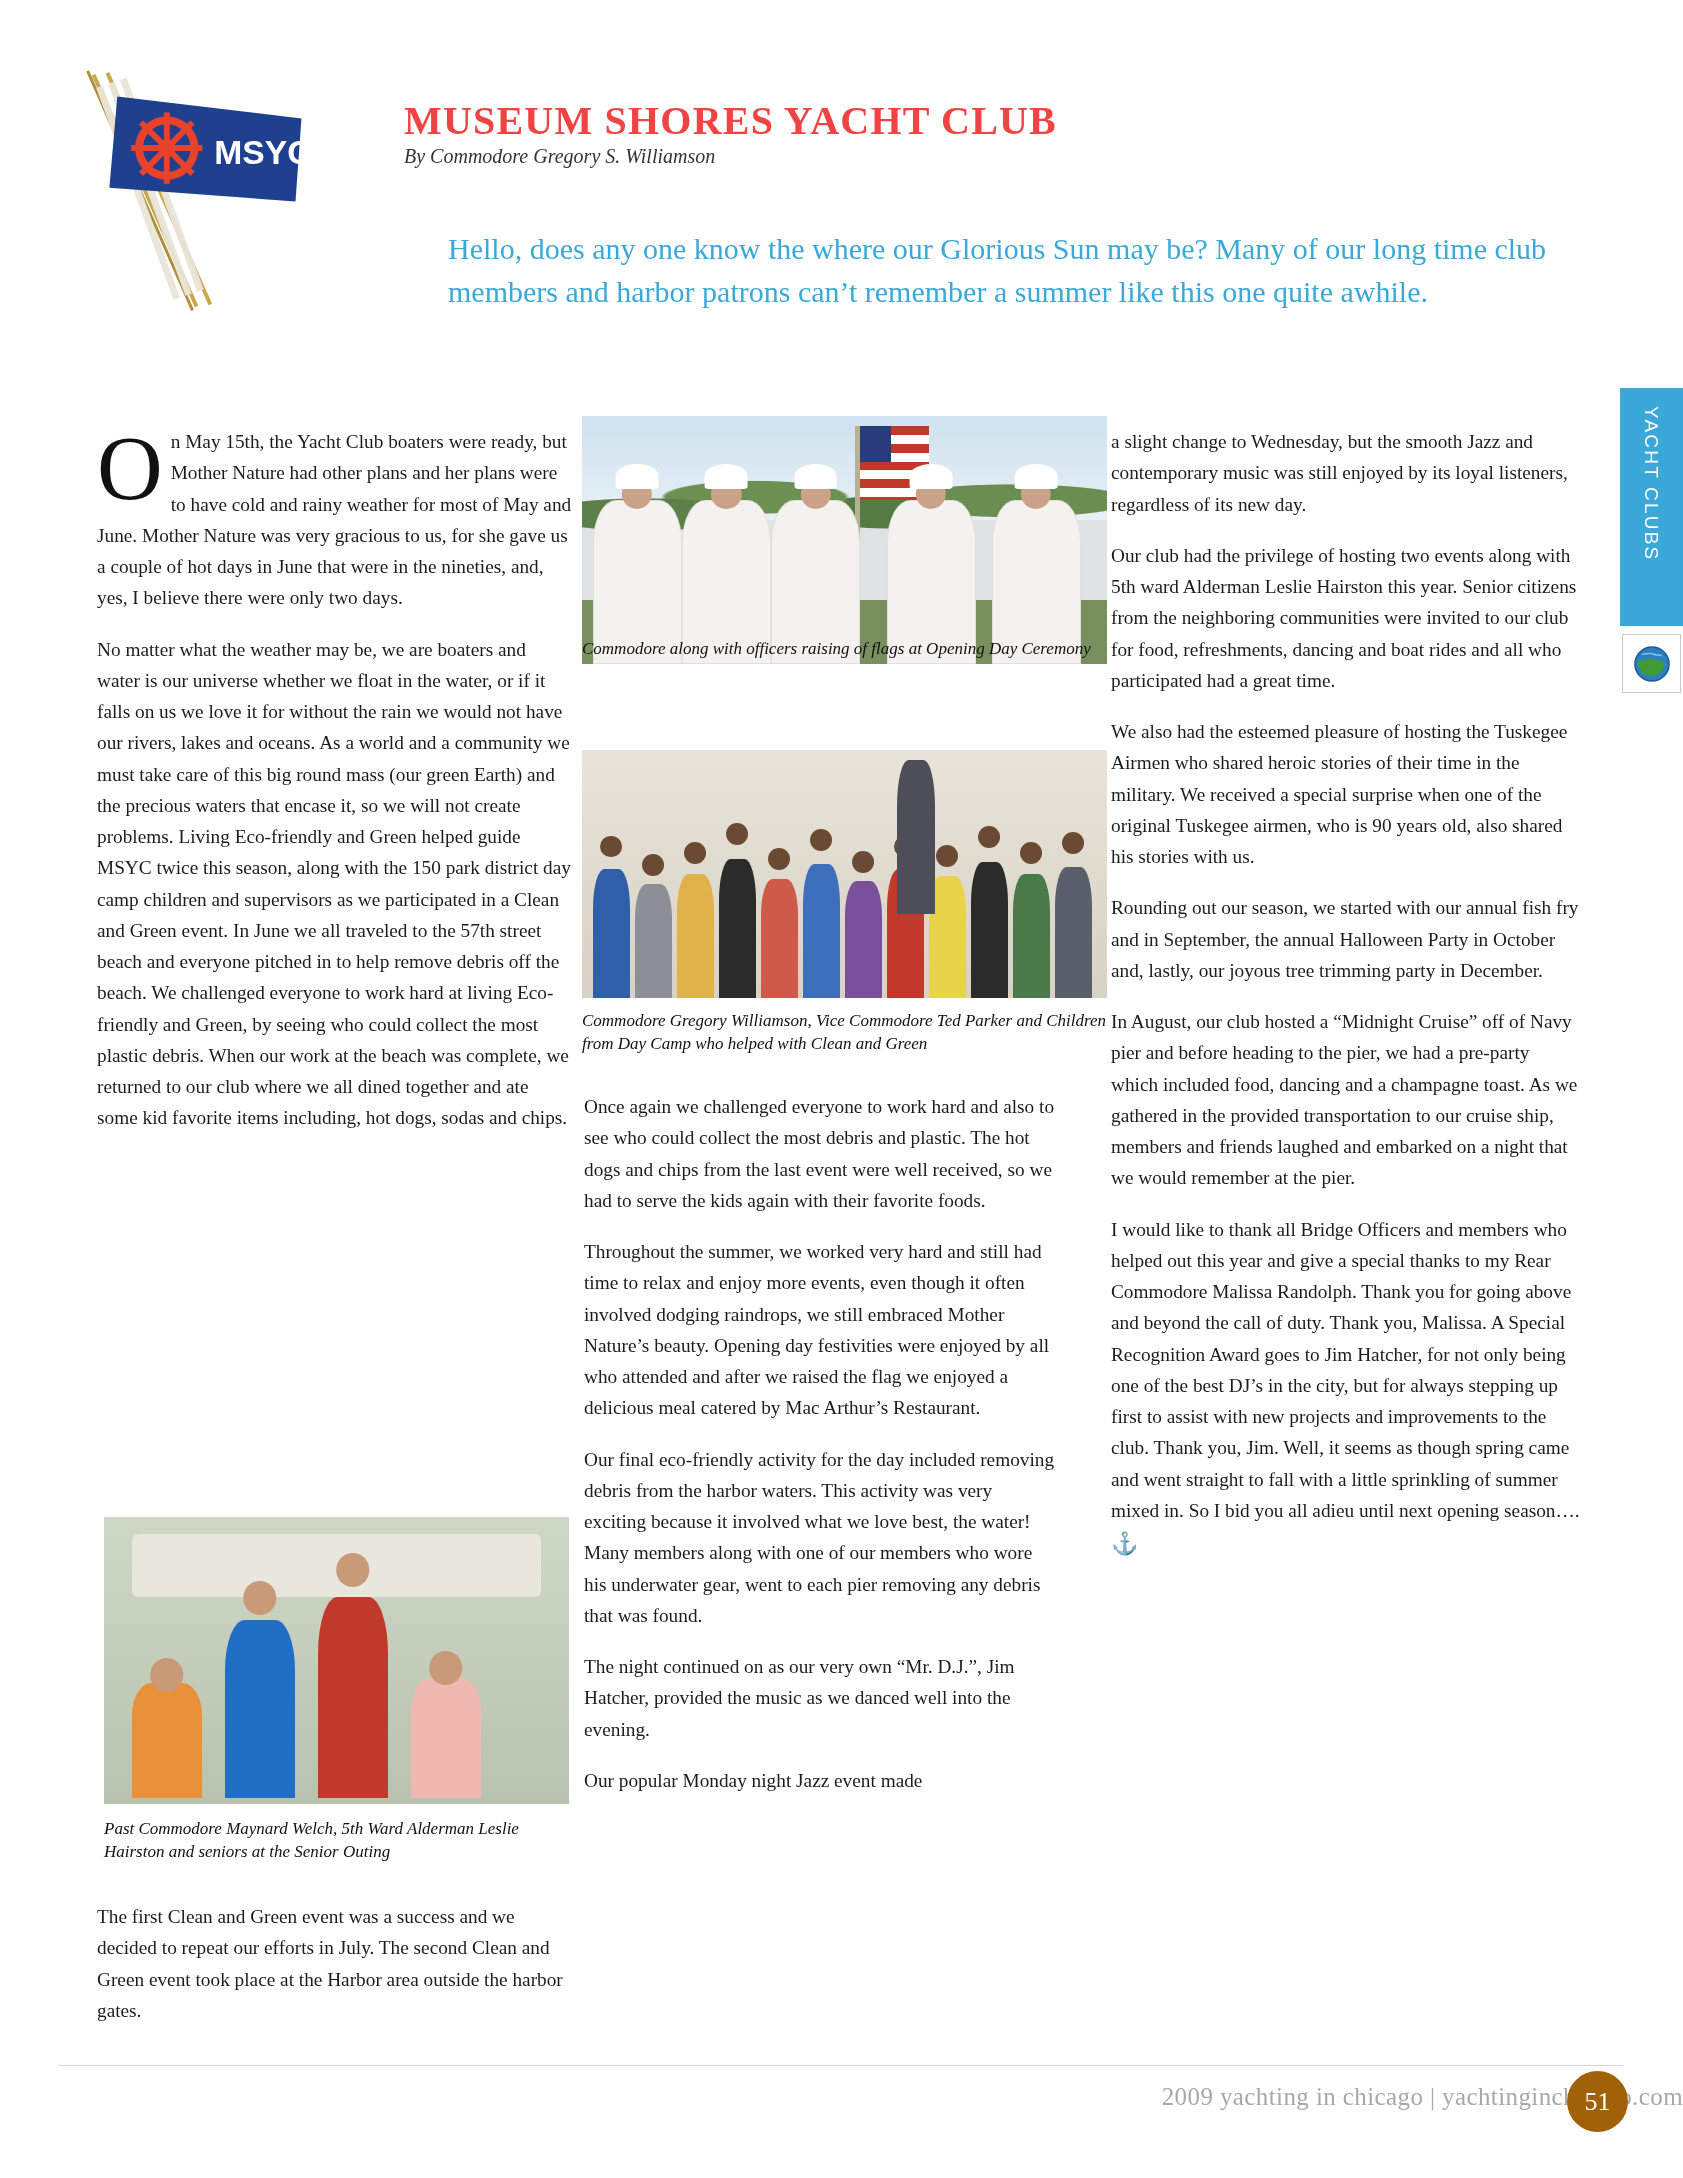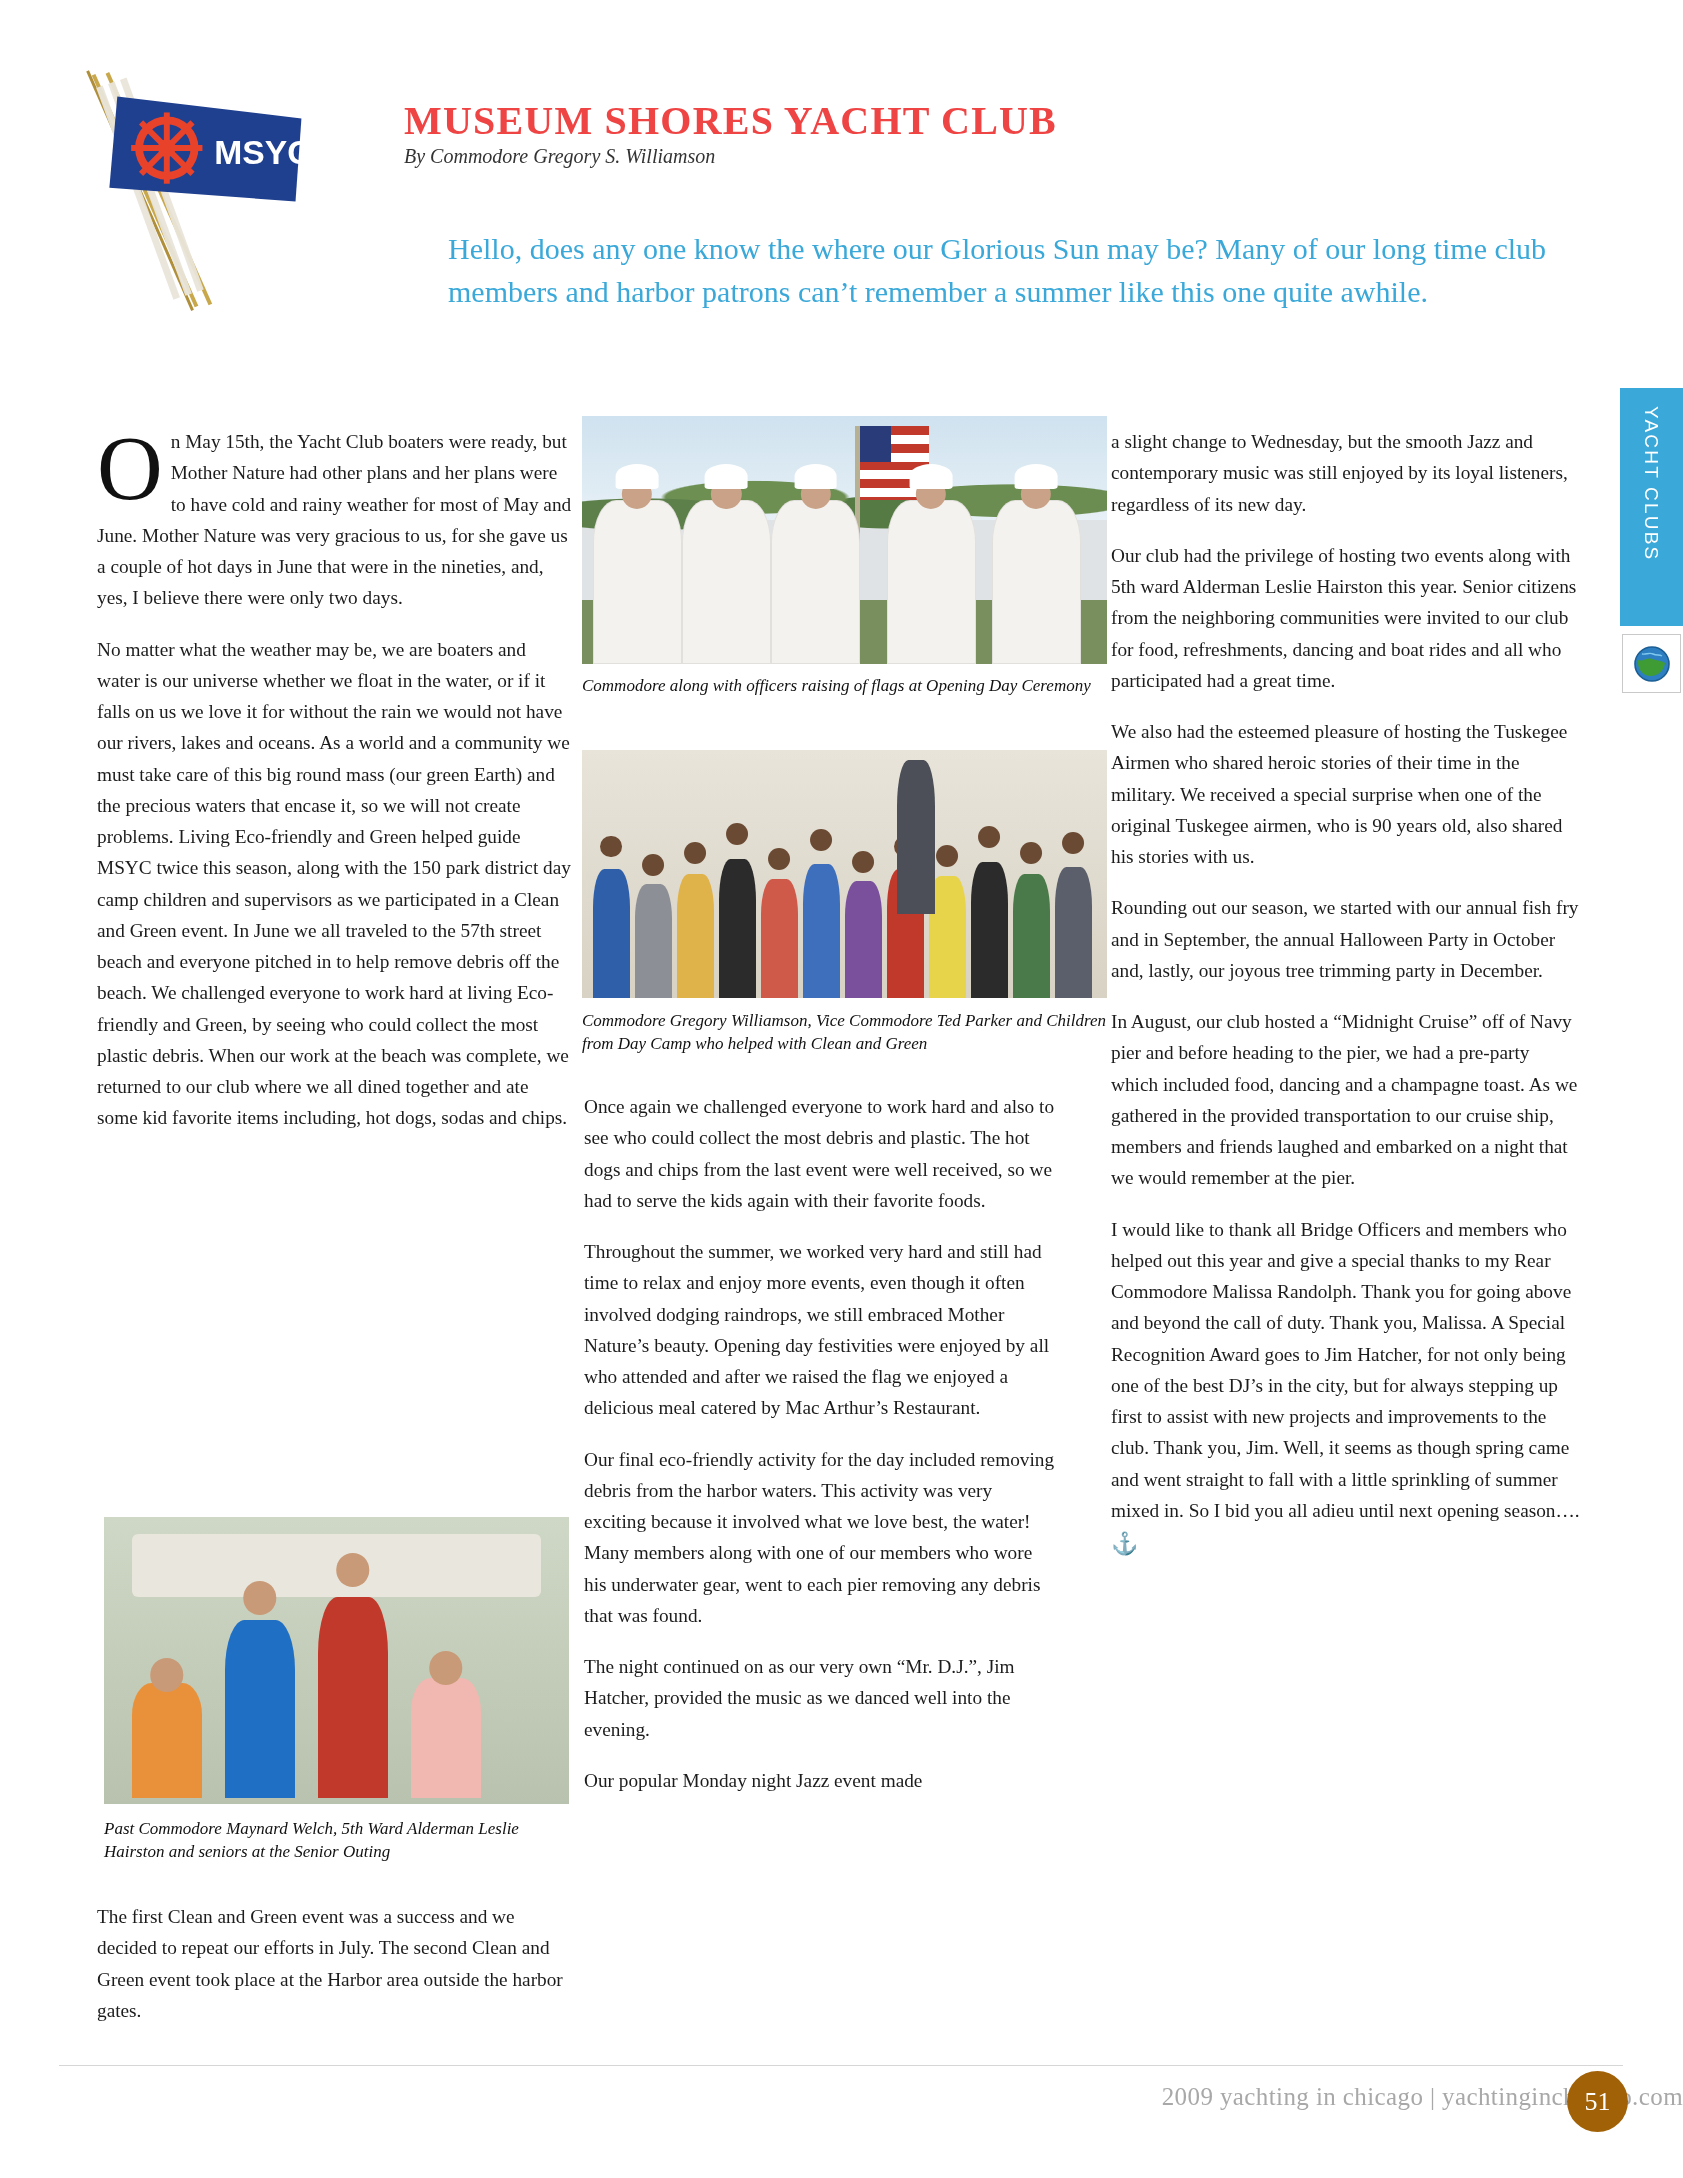--- a/index.html
+++ b/index.html
@@ -139,21 +139,21 @@
   .caption {
     position: absolute;
     font-family: "Liberation Serif", serif;
     font-style: italic;
     font-size: 17px;
     line-height: 1.34;
     color: #111;
   }
 
   .photo1 { left: 582px; top: 416px; width: 525px; height: 248px; }
-  .cap1   { left: 582px; top: 675px; width: 535px; }
+  .cap1   { left: 582px; top: 638px; width: 535px; }
 
   .photo2 { left: 582px; top: 750px; width: 525px; height: 248px; }
   .cap2   { left: 582px; top: 1010px; width: 554px; }
 
   .photo3 { left: 104px; top: 1517px; width: 465px; height: 287px; }
   .cap3   { left: 104px; top: 1818px; width: 475px; }
 
   
   .sky   { position:absolute; left:0; top:0; right:0; height:42%; background:linear-gradient(#cfe2ef,#e7f0f6); }
   .trees { position:absolute; left:0; top:12%; right:0; height:46%; background:

